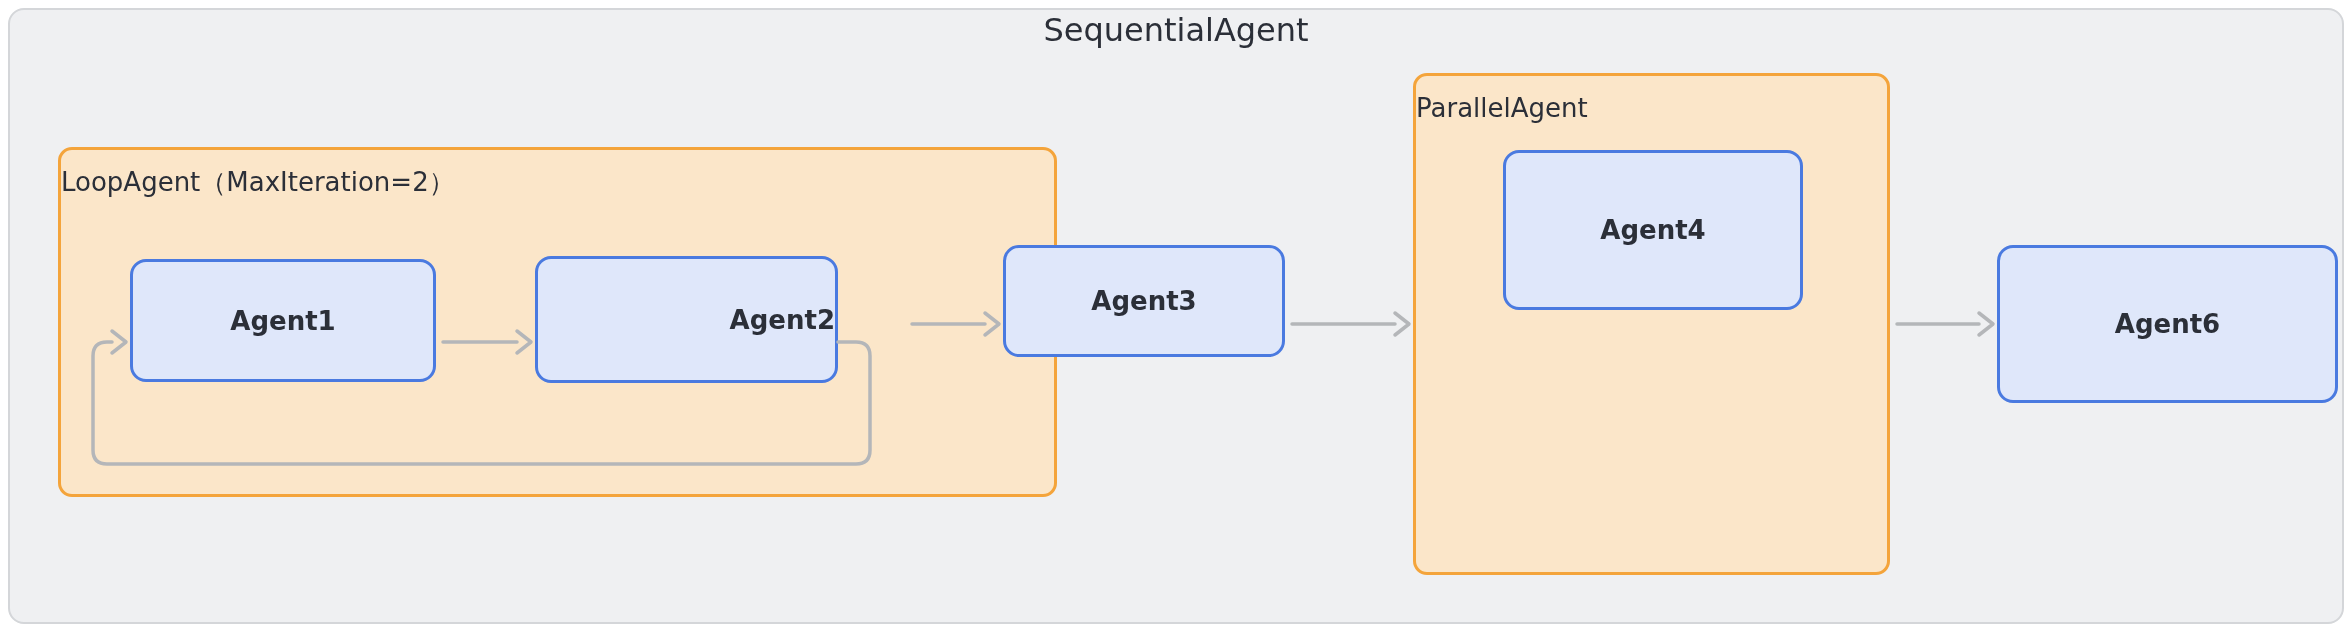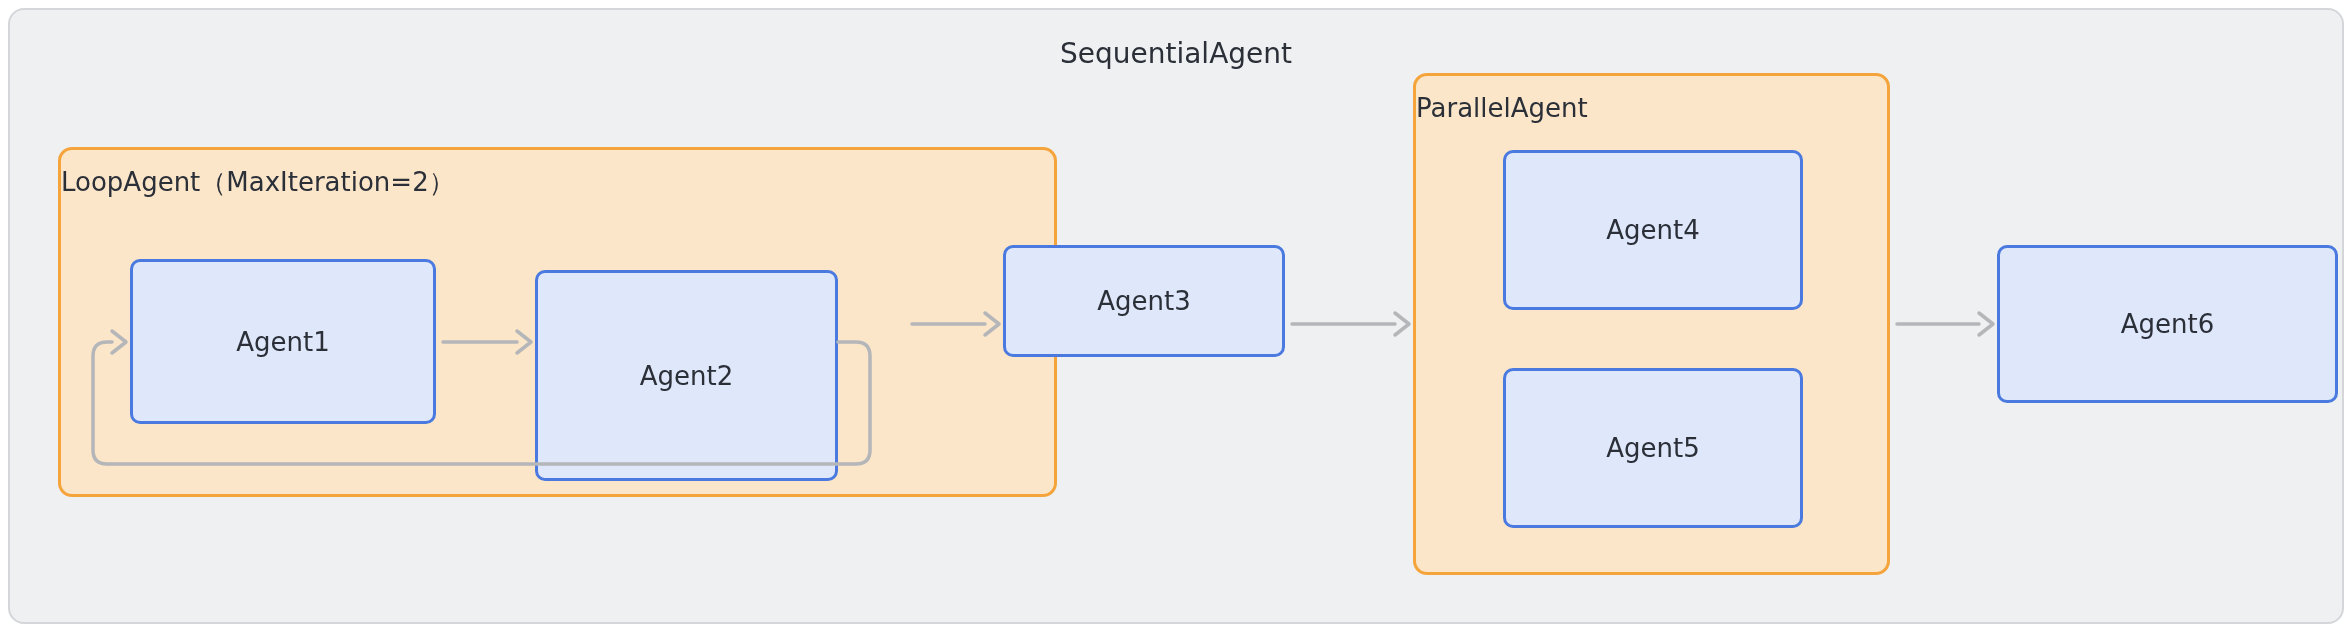--- a/index.html
+++ b/index.html
@@ -32,24 +32,23 @@
     width: 2336px; height: 616px;
     background: var(--outer-bg);
     border: 2px solid var(--outer-border);
     border-radius: 16px;
   }
   .seq-title {
     position: absolute;
     left: 0; top: 14px;
     width: 100%;
     text-align: center;
-    font-size: 28px;
+    font-size: 32px;
     line-height: 32px;
     color: var(--text);
-    margin-top: 24px;
   }
   .group {
     position: absolute;
     background: var(--group-bg);
     border: 3px solid var(--group-border);
     border-radius: 14px;
   }
   .group-title {
     position: absolute;
     left: 0; top: 16px;
@@ -58,29 +57,30 @@
     font-size: 26px;
     line-height: 32px;
     color: var(--text);
   }
   .group-loop     { left: 58px;   top: 147px; width: 999px; height: 350px; }
   .group-parallel { left: 1413px; top: 73px;  width: 477px; height: 502px; }
   .node {
     position: absolute;
     background: var(--node-bg);
     border: 3px solid var(--node-border);
-    border-radius: 10px;
+    border-radius: 16px;
     display: flex;
     align-items: center;
     justify-content: center;
     font-size: 26px;
     color: var(--text);
+    font-weight: bold;
   }
-  .node-agent1 { left: 130px;  top: 259px; width: 306px; height: 165px; }
-  .node-agent2 { left: 535px;  top: 270px; width: 303px; height: 211px; }
+  .node-agent1 { left: 130px;  top: 259px; width: 306px; height: 123px; }
+  .node-agent2 { left: 535px;  top: 256px; width: 303px; height: 127px; justify-content: flex-end; }
   .node-agent3 { left: 1003px; top: 245px; width: 282px; height: 112px; }
   .node-agent4 { left: 1503px; top: 150px; width: 300px; height: 160px; }
   .node-agent5 { left: 1503px; top: 368px; width: 300px; height: 160px; }
   .node-agent6 { left: 1997px; top: 245px; width: 341px; height: 158px; }
   svg.arrows {
     position: absolute;
     left: 0; top: 0;
     width: 2352px;
     height: 632px;
     pointer-events: none;
@@ -114,23 +114,20 @@
   </div>
   <div class="node node-agent2">
     <span>Agent2</span>
   </div>
   <div class="node node-agent3">
     <span>Agent3</span>
   </div>
   <div class="node node-agent4">
     <span>Agent4</span>
   </div>
-  <div class="node node-agent5">
-    <span>Agent5</span>
-  </div>
   <div class="node node-agent6">
     <span>Agent6</span>
   </div>
 
   <svg class="arrows" viewBox="0 0 2352 632">
 
     <g>
       <path class="stroke" d="M443,342 H517"></path>
       <polyline class="stroke" points="517,331 531,342 517,353"></polyline>
     </g>

